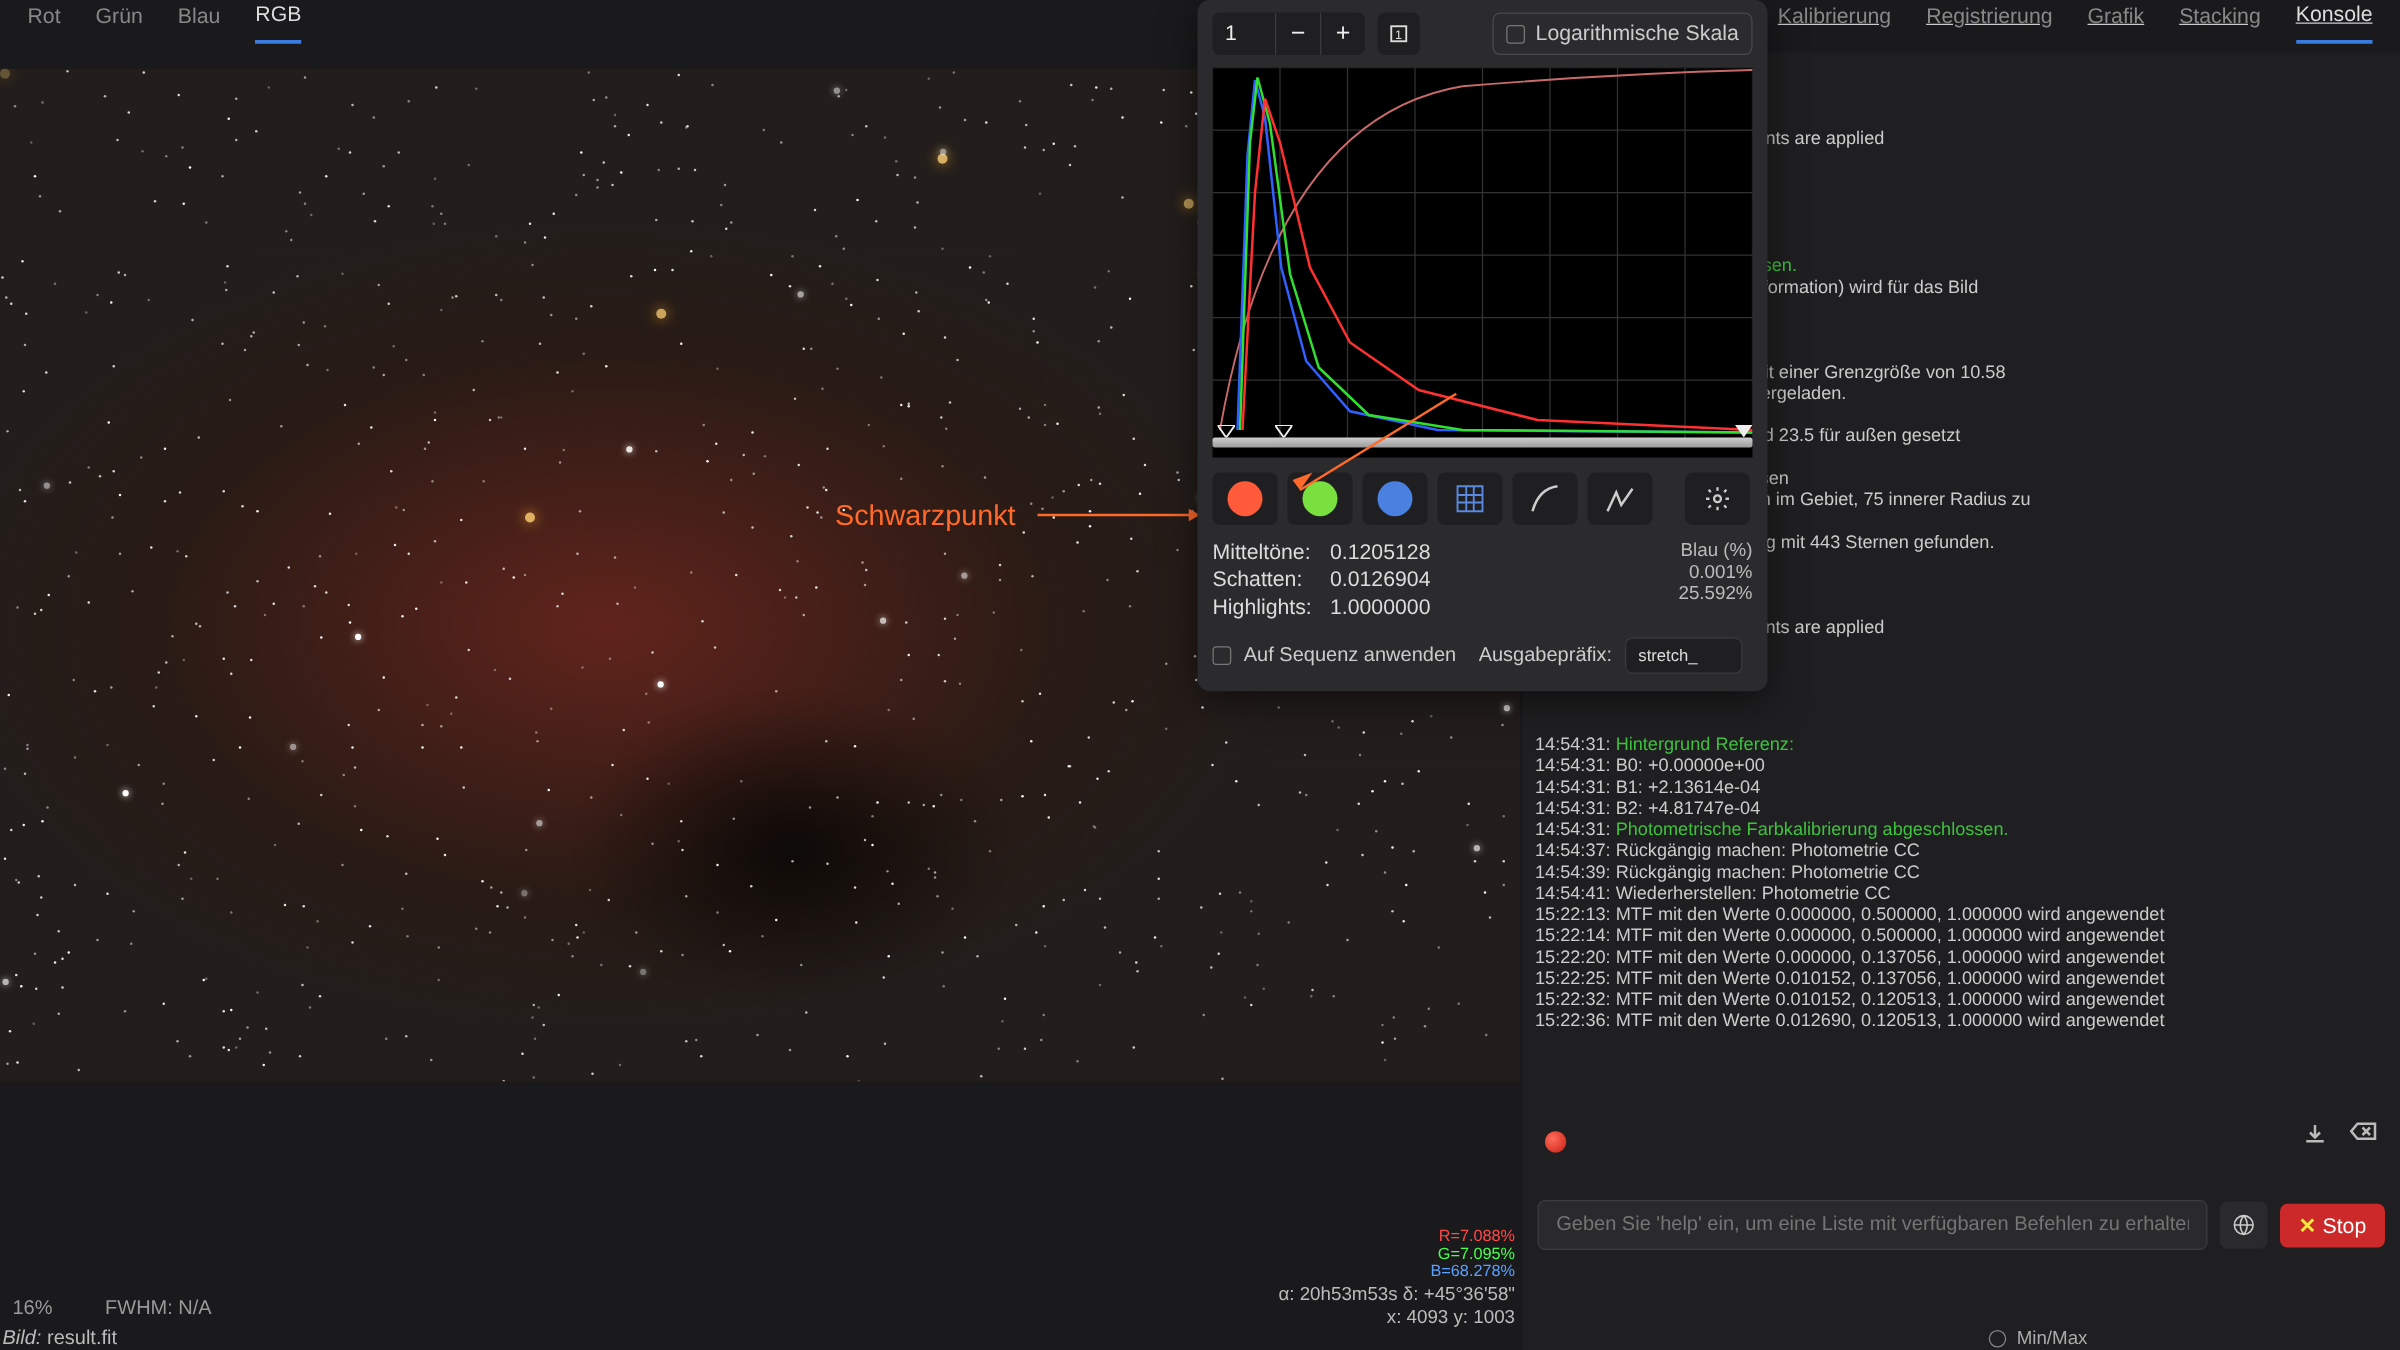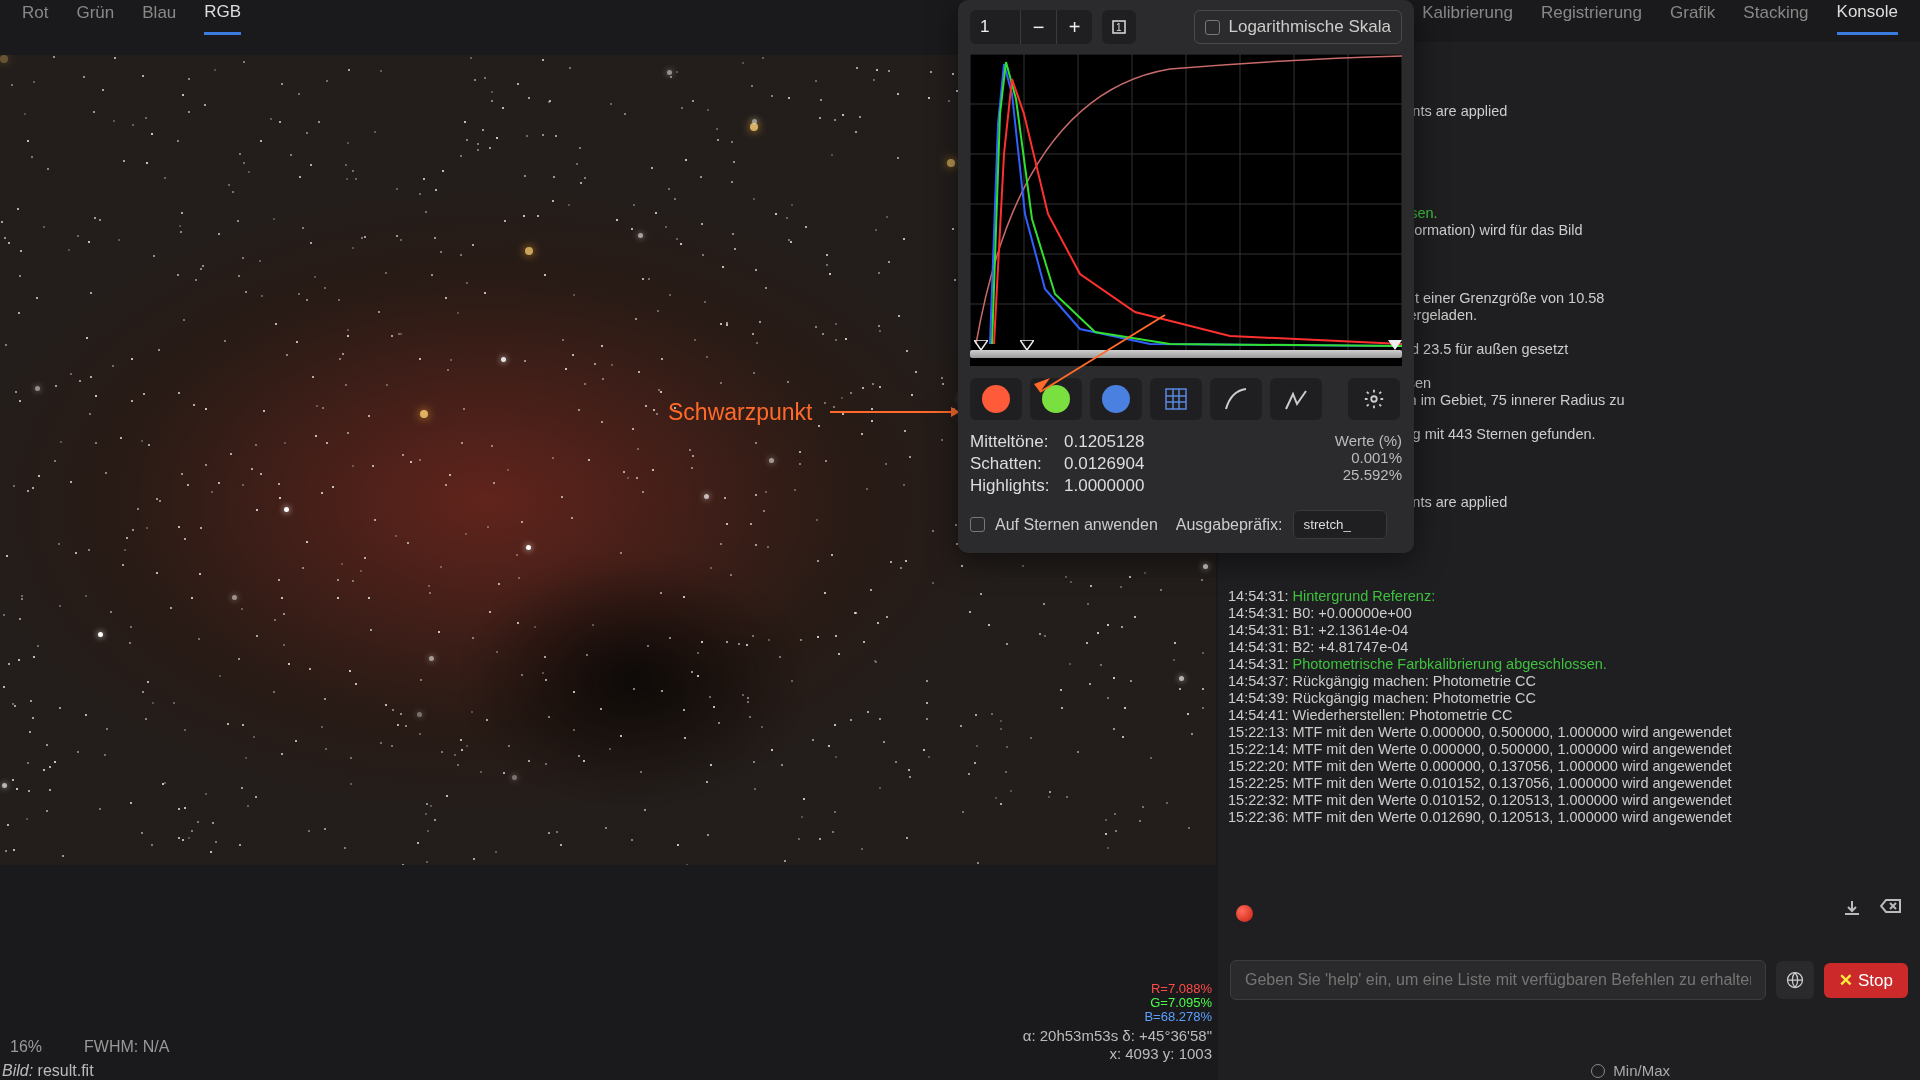--- a/index.html
+++ b/index.html
@@ -1,21 +1,21 @@
 <!DOCTYPE html>
 <html><head>
 <meta charset="utf-8">
 <style>
 * { box-sizing: border-box; margin: 0; padding: 0; font-family: -apple-system, "Helvetica Neue", Arial, sans-serif; }
 body { background: #1a1a1c; color: #ccc; width: 1920px; height: 1080px; overflow: hidden; position: relative; font-size: 17px; }
 
 
 .tabs-left, .tabs-right { position: absolute; top: 0; height: 36px; display: flex; align-items: center; gap: 28px; padding: 0 22px; }
 .tabs-left { left: 0; }
-.tabs-right { right: 0; }
+.tabs-right { right: 0; text-decoration: underline; }
 .tab { color: #888; cursor: pointer; padding-bottom: 10px; }
 .tab.active { color: #ddd; border-bottom: 3px solid #3a7be0; }
 
 
 .astro-img { position: absolute; top: 55px; left: 0; width: 1216px; height: 810px; background: radial-gradient(ellipse 55% 50% at 40% 55%, rgba(120,40,30,0.75), rgba(60,30,20,0.4) 55%, rgba(35,30,28,0.95) 80%), #1b1816; overflow:hidden; }
 .dark-neb { position:absolute; left:38%; top:62%; width:28%; height:30%; background: radial-gradient(ellipse, rgba(10,8,6,0.9), transparent 70%); filter:blur(6px); }
 .stars { position:absolute; inset:0; }
 .star { position:absolute; width:2px; height:2px; background:#fff; border-radius:50%; }
 .star.b { width:5px; height:5px; box-shadow:0 0 6px #ffe; }
 .star.y { background:#ffd070; width:8px; height:8px; box-shadow:0 0 10px #ffb030; }
@@ -1128,29 +1128,29 @@
       <div class="vrow">
           <span class="vlab">Schatten:</span>
           <span>0.0126904</span>
         </div>
       <div class="vrow">
           <span class="vlab">Highlights:</span>
           <span>1.0000000</span>
         </div>
     </div>
     <div class="clip-col">
-      <div>Werte (%)</div>
+      <div>Blau (%)</div>
       <div>0.001%</div>
       <div>25.592%</div>
     </div>
   </div>
 
   <div class="seq-row">
     <span class="chk"></span>
-    <span>Auf Sternen anwenden</span>
+    <span>Auf Sequenz anwenden</span>
     <span style="margin-left:8px">Ausgabepräfix:</span>
     <input class="input-sm" value="stretch_" style="">
   </div>
 
 </div>
 
 <div class="console">
   <div class="console-log" id="clog"><div class="">deviation: 0.000)</div><div class="">deviation: 0.041)</div><div class="">deviation: 0.049)</div><div class="">zation, the following coefficients are applied</div><div class="g">aktoren:</div><div class=""></div><div class=""></div><div class="g">erenz:</div><div class="">3</div><div class="">3</div><div class="">3</div><div class="g">Farbkalibrierung abgeschlossen.</div><div class="">ometrische Lösung (WCS-Information) wird für das Bild</div><div class=""></div><div class="">beitung für Kanal 0...</div><div class="">beitung für Kanal 2...</div><div class="">beitung für Kanal 1...</div><div class="">n Sichtfeld von 5.80 Grad, mit einer Grenzgröße von 10.58</div><div class="">AD wurde erfolgreich heruntergeladen.</div><div class=""> für Grün Kanal.</div><div class="">Radien auf 13.5 für innen und 23.5 für außen gesetzt</div><div class="">r Photometrie für 529 Sterne.</div><div class="">er Berechnung ausgeschlossen</div><div class=""> errors: 1336 kein Fehler, 9 in im Gebiet, 75 innerer Radius zu</div><div class="">alb des Bereichs</div><div class="">ösung für die Farbkalibrierung mit 443 Sternen gefunden.</div><div class=""></div><div class="">deviation: 0.045)</div><div class="">deviation: 0.038)</div><div class="">deviation: 0.071)</div><div class="">zation, the following coefficients are applied</div><div class="g">aktoren:</div><div style="height:60px"></div><div><span>14:54:31:</span><span class="g"> Hintergrund Referenz:</span></div><div><span>14:54:31:</span><span class=""> B0: +0.00000e+00</span></div><div><span>14:54:31:</span><span class=""> B1: +2.13614e-04</span></div><div><span>14:54:31:</span><span class=""> B2: +4.81747e-04</span></div><div><span>14:54:31:</span><span class="g"> Photometrische Farbkalibrierung abgeschlossen.</span></div><div><span>14:54:37:</span><span class=""> Rückgängig machen: Photometrie CC</span></div><div><span>14:54:39:</span><span class=""> Rückgängig machen: Photometrie CC</span></div><div><span>14:54:41:</span><span class=""> Wiederherstellen: Photometrie CC</span></div><div><span>15:22:13:</span><span class=""> MTF mit den Werte 0.000000, 0.500000, 1.000000 wird angewendet</span></div><div><span>15:22:14:</span><span class=""> MTF mit den Werte 0.000000, 0.500000, 1.000000 wird angewendet</span></div><div><span>15:22:20:</span><span class=""> MTF mit den Werte 0.000000, 0.137056, 1.000000 wird angewendet</span></div><div><span>15:22:25:</span><span class=""> MTF mit den Werte 0.010152, 0.137056, 1.000000 wird angewendet</span></div><div><span>15:22:32:</span><span class=""> MTF mit den Werte 0.010152, 0.120513, 1.000000 wird angewendet</span></div><div><span>15:22:36:</span><span class=""> MTF mit den Werte 0.012690, 0.120513, 1.000000 wird angewendet</span></div></div>
   <div class="rec-dot"></div>
   <div class="mini-icons">

